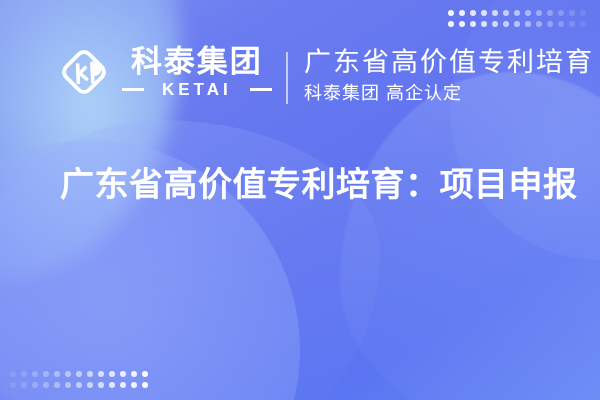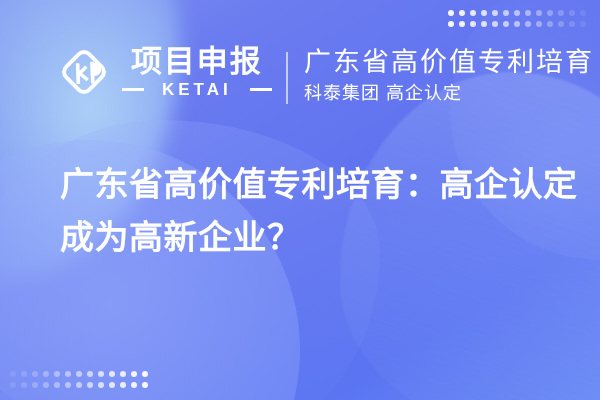--- a/index.html
+++ b/index.html
@@ -247,34 +247,33 @@
       <g transform="rotate(-2 50 52)" fill="#ffffff">
         <rect x="36" y="34" width="6.5" height="37" rx="1"></rect>
         <rect x="42" y="49" width="17" height="6.2" rx="1" transform="rotate(-42 42 52)"></rect>
         <rect x="42" y="49" width="19" height="6.2" rx="1" transform="rotate(40 42 52)"></rect>
         <rect x="62" y="32" width="6.5" height="39" rx="1"></rect>
         <path d="M62 34 h7 a12 12 0 0 1 0 24 h-7 z"></path>
       </g>
     </svg>
 
     <div class="logo-word">
-      <div class="logo-cn">项目申报</div>
+      <div class="logo-cn">科泰集团</div>
       <div class="logo-en-wrap">
         <span class="logo-dash"></span>
         <span class="logo-en">KETAI</span>
         <span class="logo-dash"></span>
       </div>
     </div>
   </div>
 
   <div class="divider"></div>
 
   <div class="tagline">
     <div class="tagline-main">广东省高价值专利培育</div>
     <div class="tagline-sub">科泰集团 高企认定</div>
   </div>
 
   <div class="headline">
-    <span class="ln">广东省高价值专利培育：高企认定</span>
-    <span class="ln">成为高新企业？</span>
+    <span class="ln">广东省高价值专利培育：项目申报</span>
   </div>
 
 </div>
 
 </body></html>

